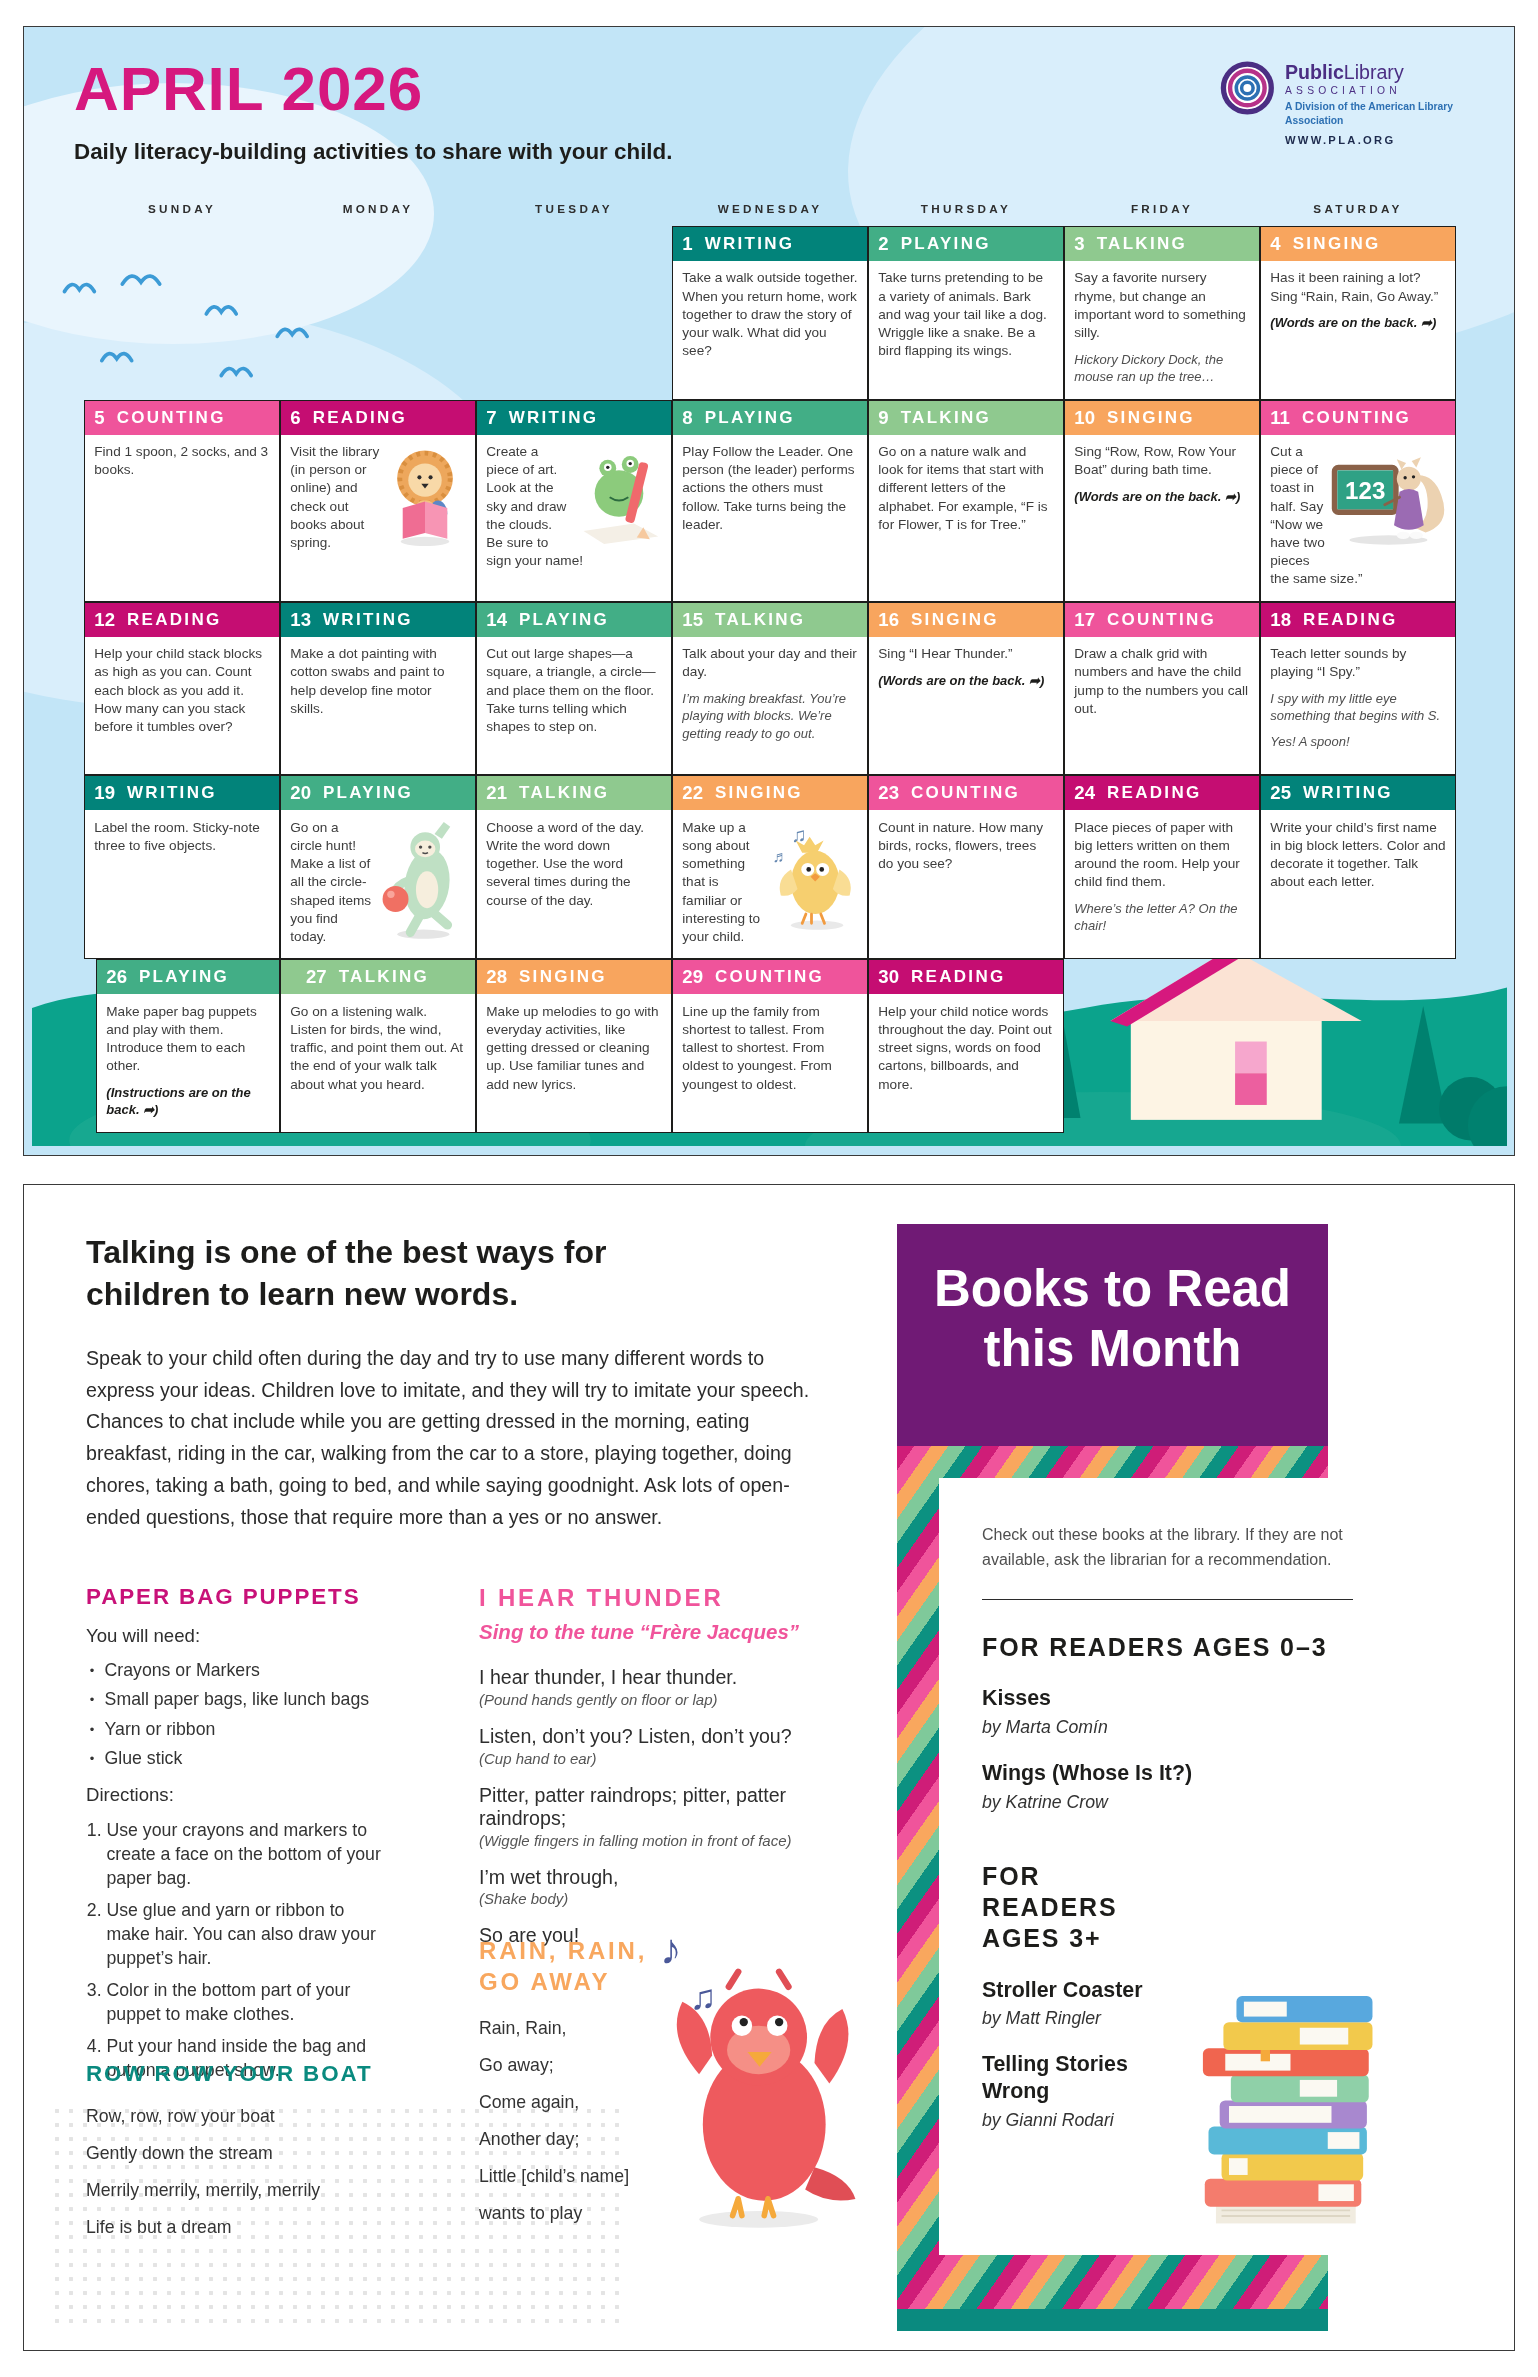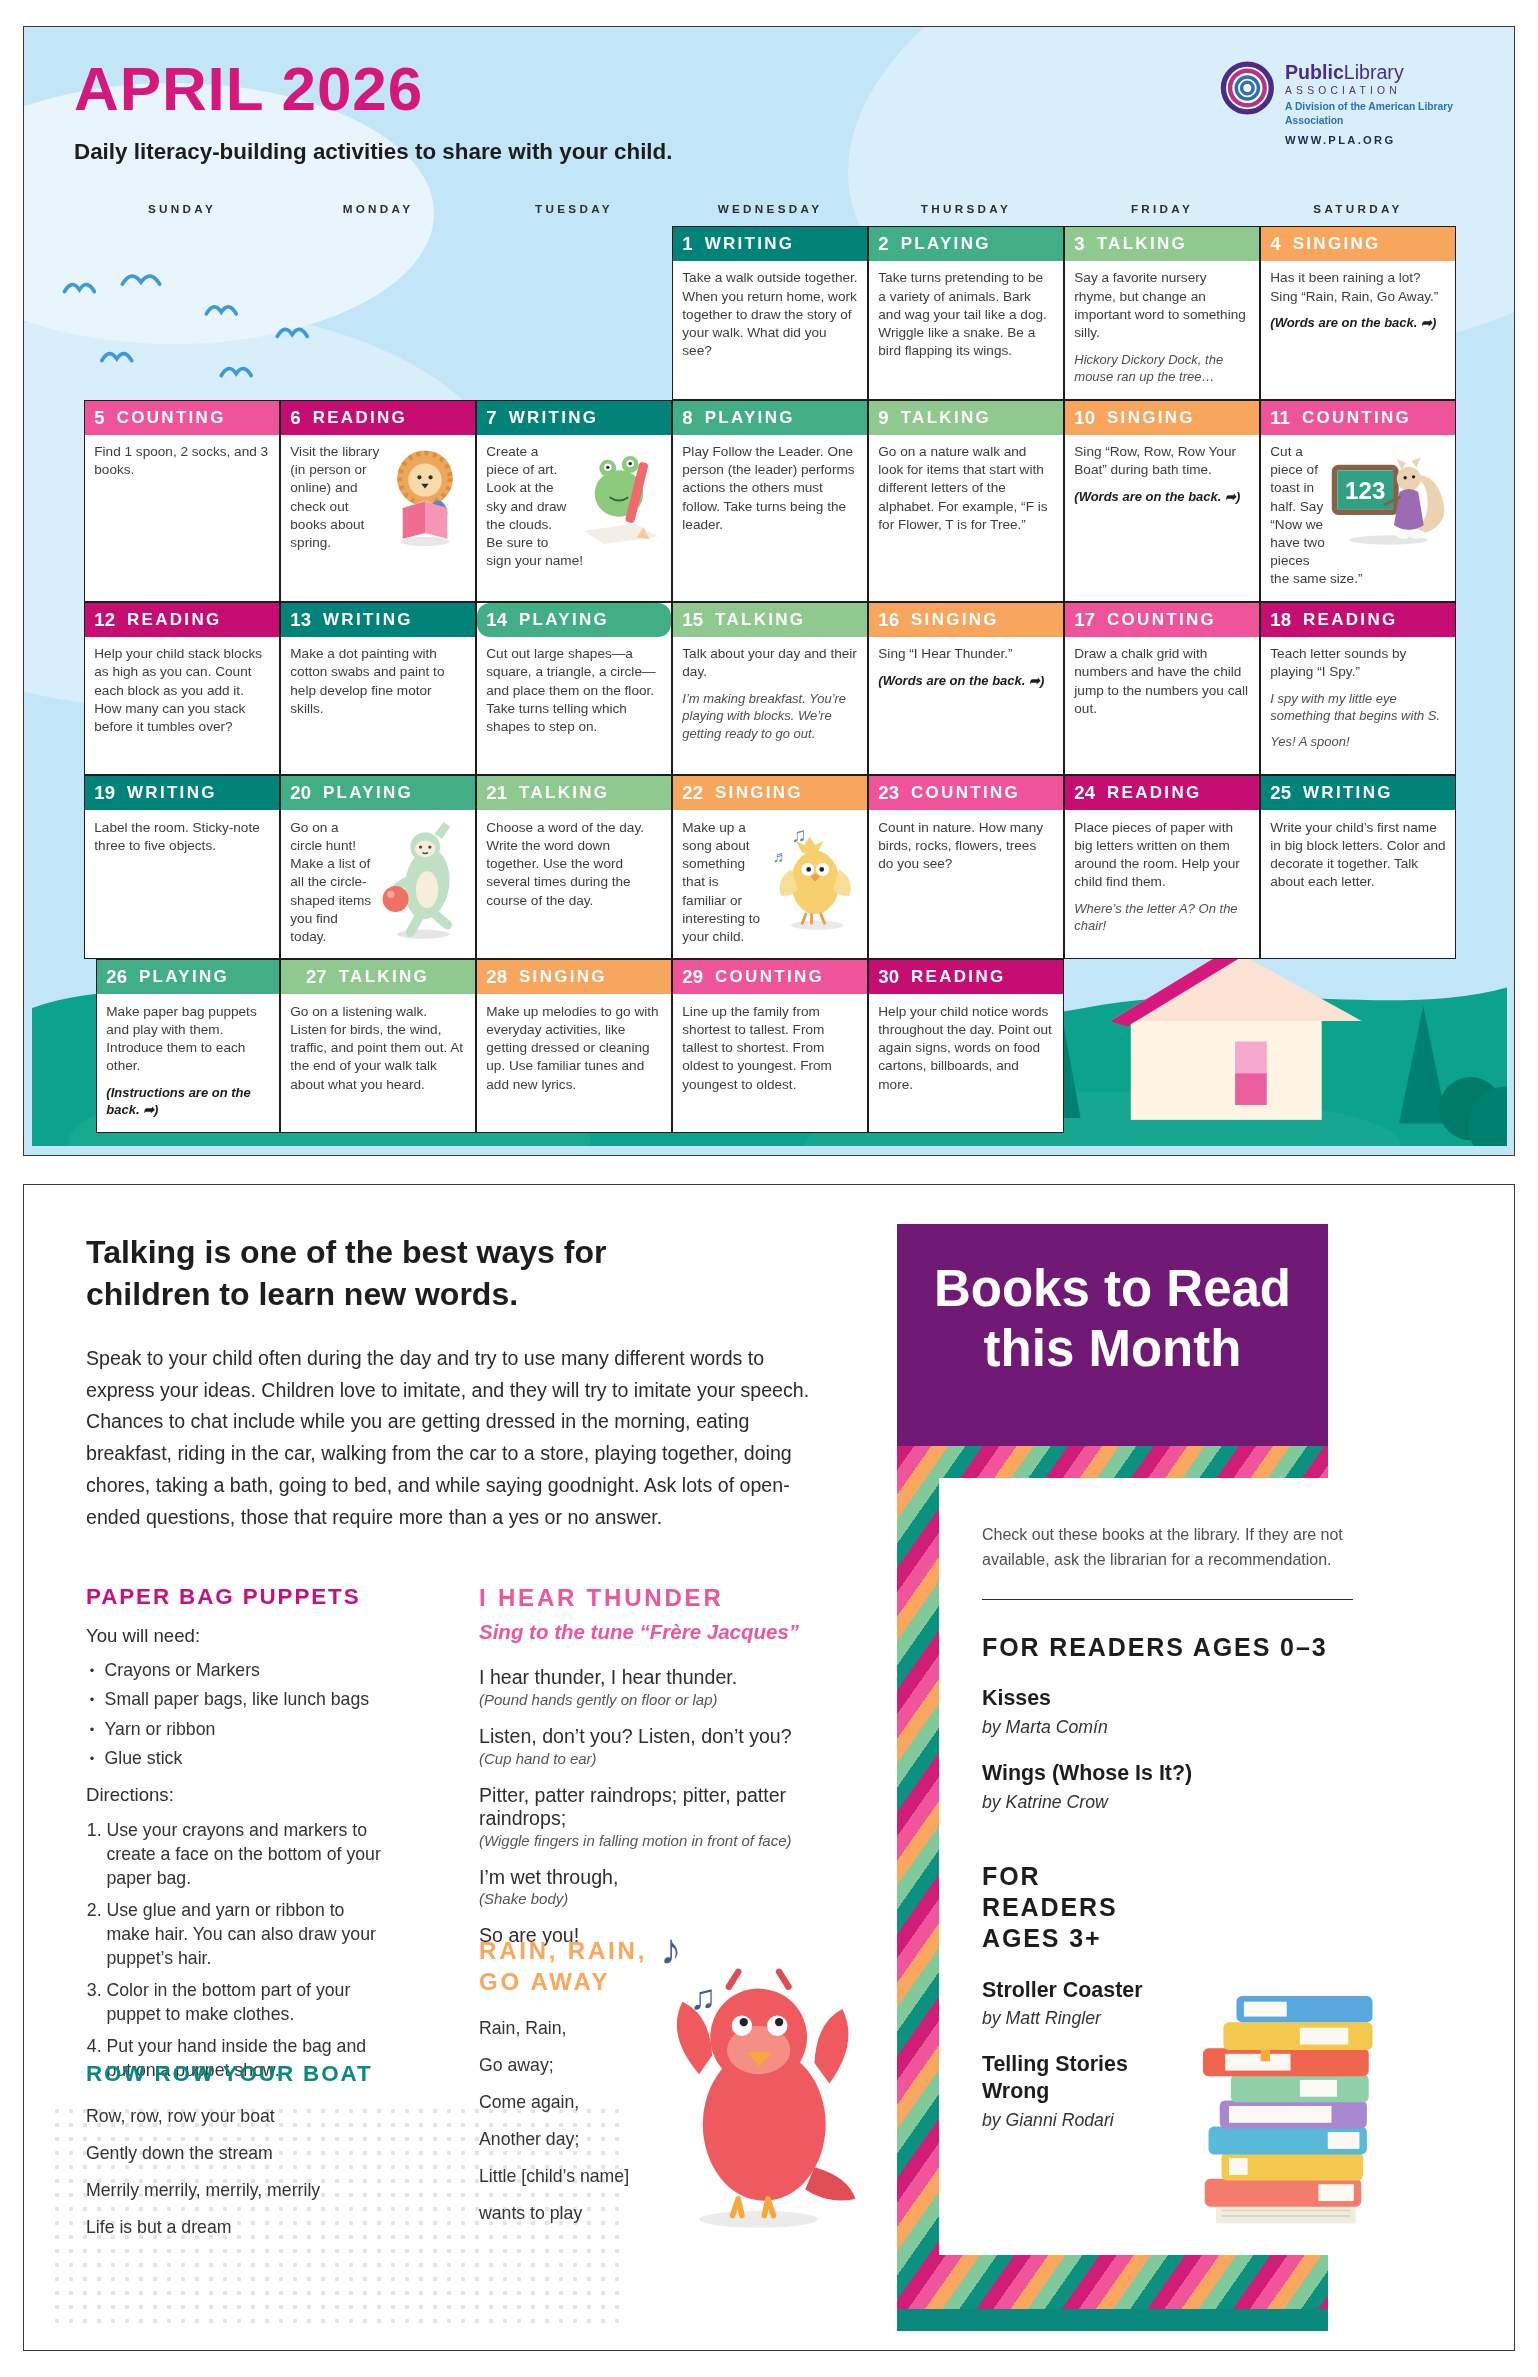--- a/index.html
+++ b/index.html
@@ -321,21 +321,21 @@
       <div class="cell" style="grid-area: 3 / 2;">
         <div class="cell-head" style="background: rgb(2, 131, 122);">
           <span class="day-num">13</span>
           <span class="day-cat">WRITING</span>
         </div>
         <div class="cell-body">
           <p class="p-normal">Make a dot painting with cotton swabs and paint to help develop fine motor skills.</p>
         </div>
       </div>
       <div class="cell" style="grid-area: 3 / 3;">
-        <div class="cell-head" style="background: rgb(66, 174, 134); border-radius: 13px;">
+        <div class="cell-head" style="background: rgb(66, 174, 134);">
           <span class="day-num">14</span>
           <span class="day-cat">PLAYING</span>
         </div>
         <div class="cell-body">
           <p class="p-normal">Cut out large shapes—a square, a triangle, a circle—and place them on the floor. Take turns telling which shapes to step on.</p>
         </div>
       </div>
       <div class="cell" style="grid-area: 3 / 4;">
         <div class="cell-head" style="background: rgb(143, 201, 143);">
           <span class="day-num">15</span>
@@ -507,21 +507,21 @@
         <div class="cell-body">
           <p class="p-normal">Line up the family from shortest to tallest. From tallest to shortest. From oldest to youngest. From youngest to oldest.</p>
         </div>
       </div>
       <div class="cell" style="grid-area: 5 / 5;">
         <div class="cell-head" style="background: rgb(197, 13, 114);">
           <span class="day-num">30</span>
           <span class="day-cat">READING</span>
         </div>
         <div class="cell-body">
-          <p class="p-normal">Help your child notice words throughout the day. Point out again signs, words on food cartons, billboards, and more.</p>
+          <p class="p-normal">Help your child notice words throughout the day. Point out street signs, words on food cartons, billboards, and more.</p>
         </div>
       </div>
     </div>
 </section>
 
 <section class="sheet sheet2">
   <div class="dots"></div>
 
   <h2 class="article-heading">Talking is one of the best ways for children to learn new words.</h2>
   <p class="article-body">Speak to your child often during the day and try to use many different words to express your ideas. Children love to imitate, and they will try to imitate your speech. Chances to chat include while you are getting dressed in the morning, eating breakfast, riding in the car, walking from the car to a store, playing together, doing chores, taking a bath, going to bed, and while saying goodnight. Ask lots of open-ended questions, those that require more than a yes or no answer.</p>

